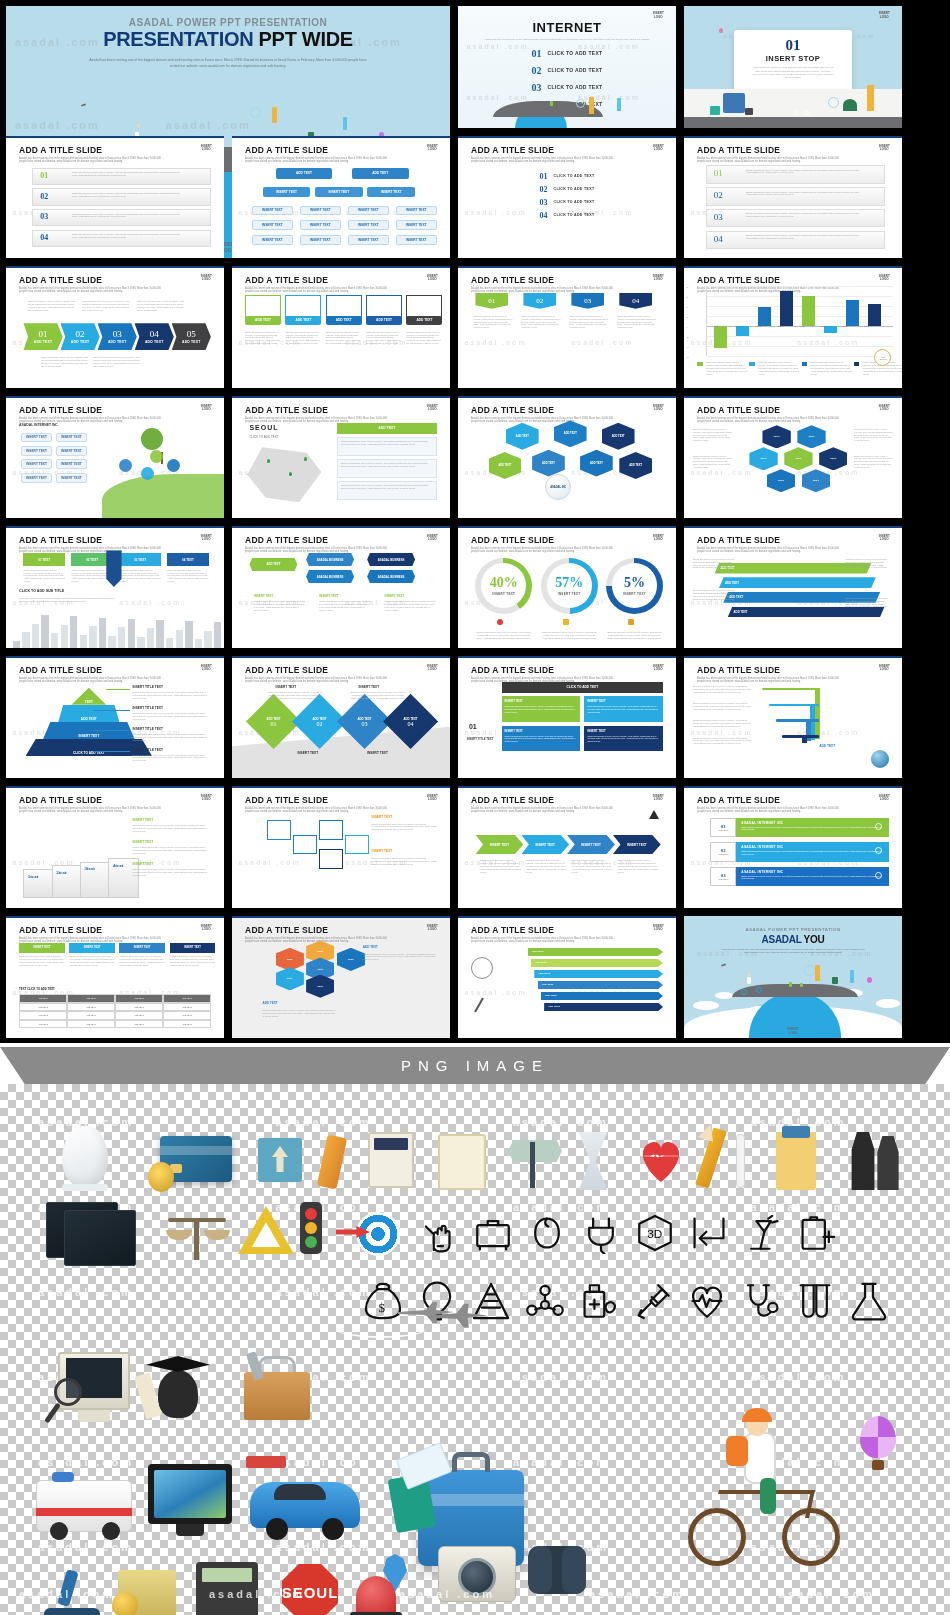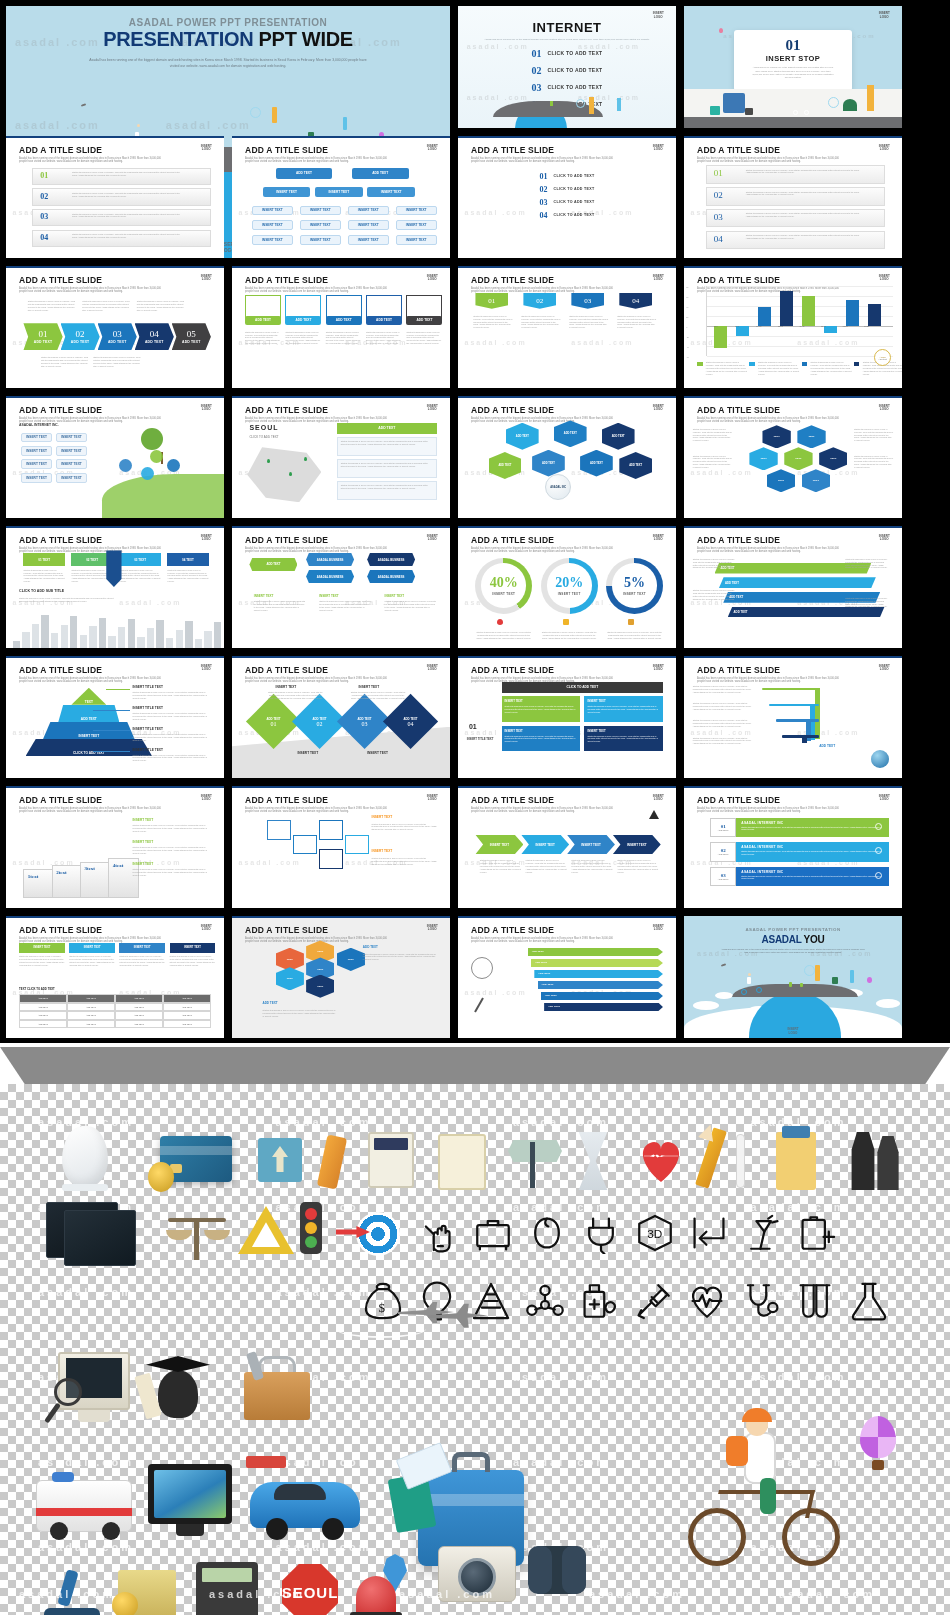--- a/index.html
+++ b/index.html
@@ -658,21 +658,21 @@
       <div class="donut" style="position: absolute; left: 8%; top: 26%; width: 26%; height: 46%; background: conic-gradient(rgb(140, 198, 63) 0deg, rgb(140, 198, 63) 144deg, rgb(227, 227, 227) 144deg, rgb(227, 227, 227) 360deg);">
         <div class="donut-in" style="width: 80%; height: 80%;">
           <div class="dpct" style="color: rgb(140, 198, 63);">40%</div>
           <div class="dlab">INSERT TEXT</div>
         </div>
       </div>
       <div style="position: absolute; left: 18%; top: 76%; width: 6px; height: 6px; background: rgb(226, 59, 59); border-radius: 50% / 60% 60% 40% 40%;"></div>
       <div class="tiny2" style="position: absolute; left: 8%; top: 86%; width: 26%; text-align: center;">Started its business in Seoul Korea in February. 1998 with the fundamental goal of providing better internet services to the world. Asadal stands for the "morning star" in ancient Korean.</div>
       <div class="donut" style="position: absolute; left: 38%; top: 26%; width: 26%; height: 46%; background: conic-gradient(rgb(41, 171, 226) 0deg, rgb(41, 171, 226) 180deg, rgb(227, 227, 227) 180deg, rgb(227, 227, 227) 360deg);">
         <div class="donut-in" style="width: 80%; height: 80%;">
-          <div class="dpct" style="color: rgb(41, 171, 226);">20%</div>
+          <div class="dpct" style="color: rgb(41, 171, 226);">57%</div>
           <div class="dlab">INSERT TEXT</div>
         </div>
       </div>
       <div style="position: absolute; left: 48%; top: 76%; width: 6px; height: 6px; background: rgb(240, 180, 41); border-radius: 1px;"></div>
       <div class="tiny2" style="position: absolute; left: 38%; top: 86%; width: 26%; text-align: center;">Started its business in Seoul Korea in February. 1998 with the fundamental goal of providing better internet services to the world. Asadal stands for the "morning star" in ancient Korean.</div>
       <div class="donut" style="position: absolute; left: 68%; top: 26%; width: 26%; height: 46%; background: conic-gradient(rgb(27, 95, 168) 0deg, rgb(27, 95, 168) 270deg, rgb(227, 227, 227) 270deg, rgb(227, 227, 227) 360deg);">
         <div class="donut-in" style="width: 80%; height: 80%;">
           <div class="dpct" style="color: rgb(27, 95, 168);">5%</div>
           <div class="dlab">INSERT TEXT</div>
         </div>
@@ -1067,20 +1067,21 @@
       </div>
       <div class="insert-logo" style="font-size: 3px; bottom: 3px;">
         <div>INSERT</div>
         <div>LOGO</div>
       </div>
     </div>
   </div>
 
 <div id="png-banner">
   <div class="trap"></div>
+  <div class="trap-label">PNG IMAGE</div>
 </div>
 
 <div id="gallery">
     <div class="gw" style="left: 4%; top: 6%;">asadal .com</div>
     <div class="gw" style="left: 29%; top: 6%;">asadal .com</div>
     <div class="gw" style="left: 54%; top: 6%;">asadal .com</div>
     <div class="gw" style="left: 79%; top: 6%;">asadal .com</div>
     <div class="gw" style="left: 4%; top: 22%;">asadal .com</div>
     <div class="gw" style="left: 29%; top: 22%;">asadal .com</div>
     <div class="gw" style="left: 54%; top: 22%;">asadal .com</div>

